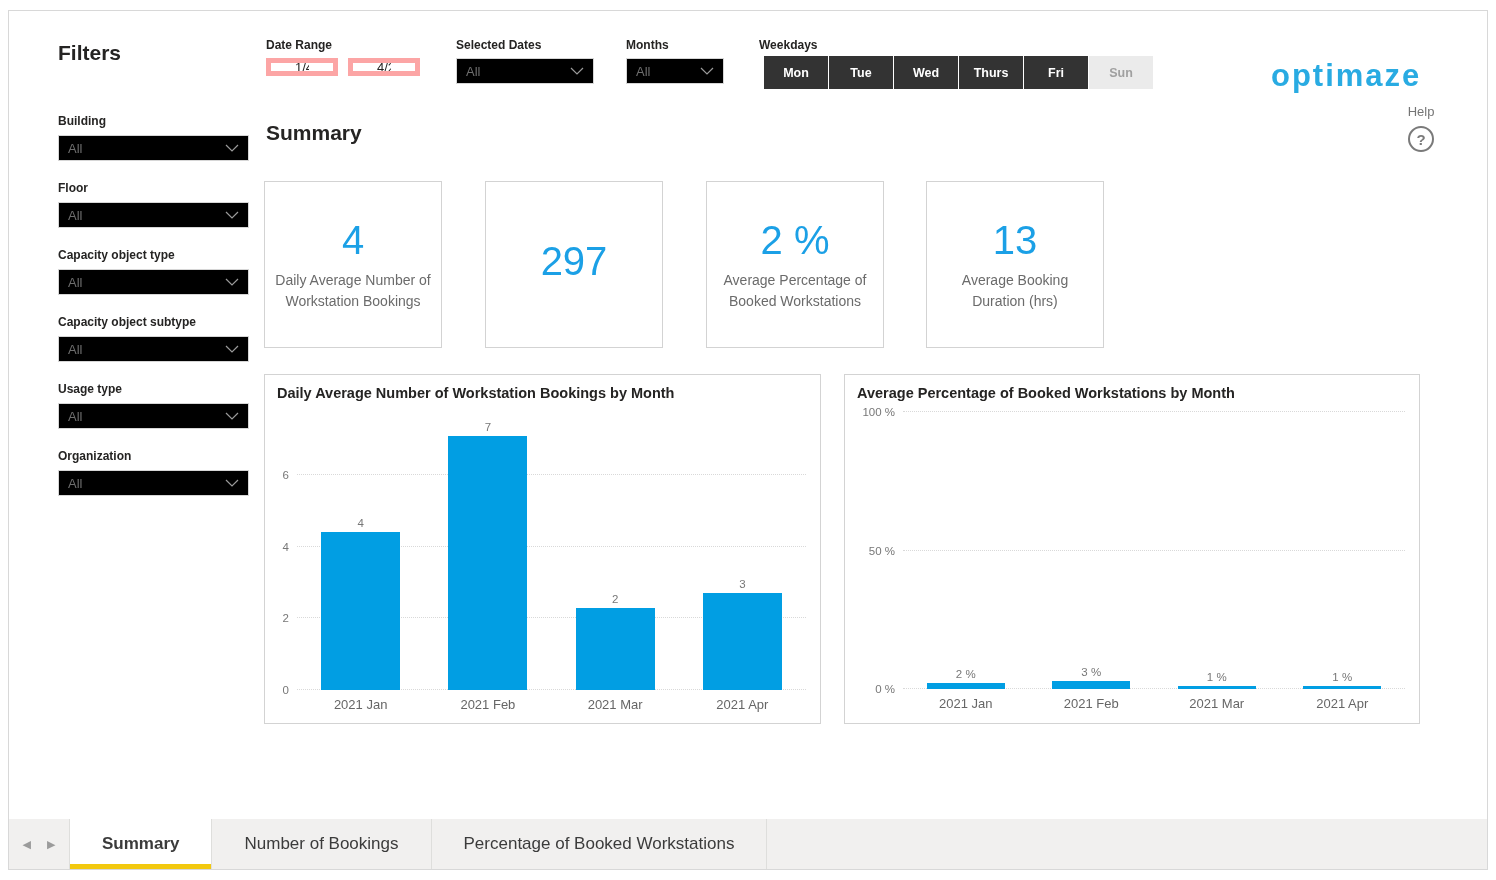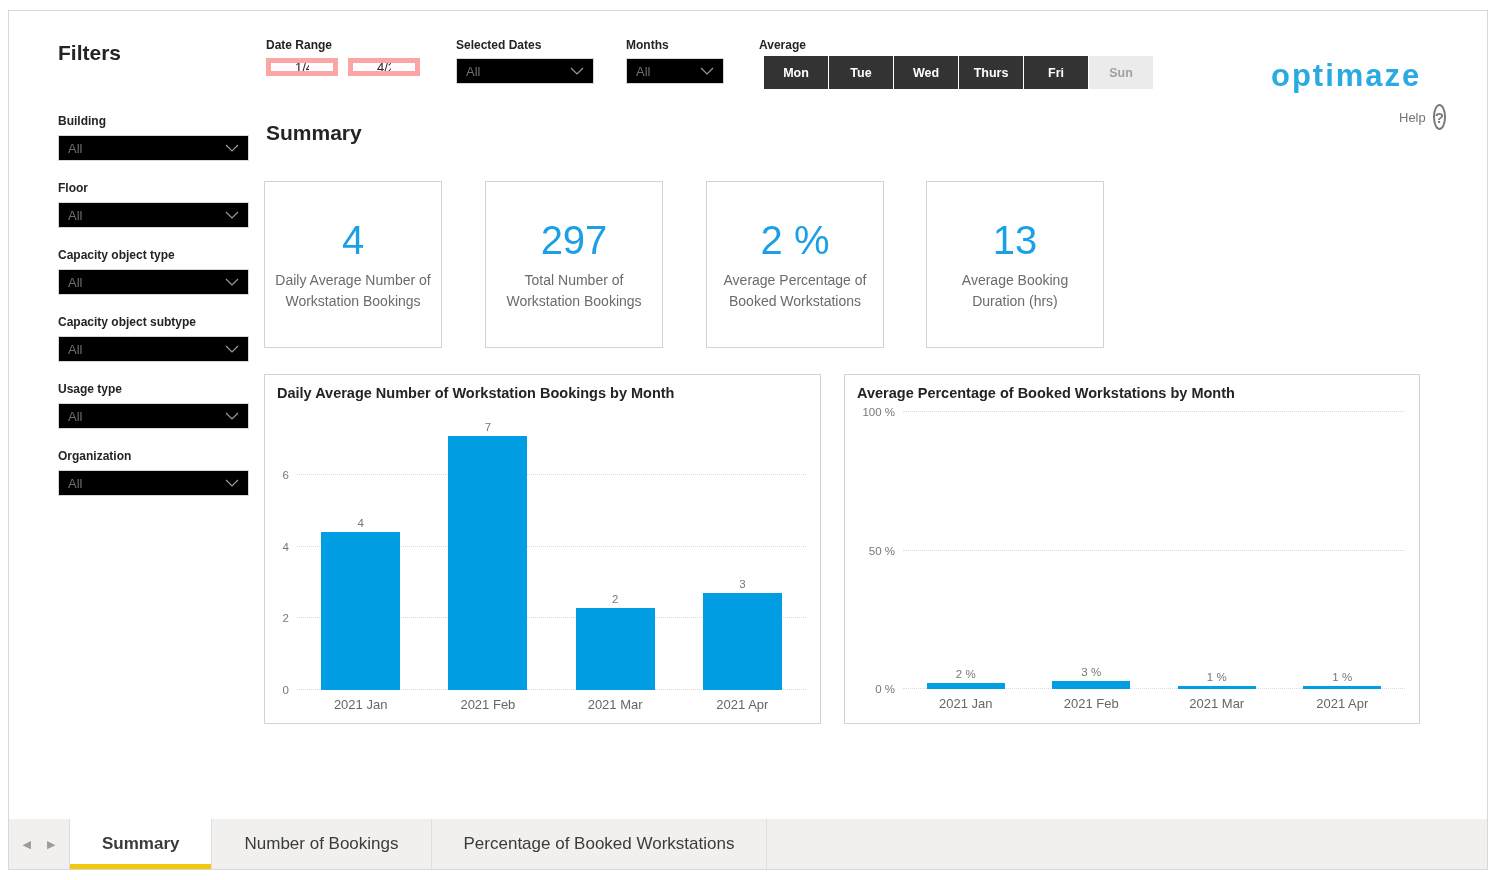--- a/index.html
+++ b/index.html
@@ -31,21 +31,21 @@
   .weekday-row { display:flex; gap:1px; margin-top:2px; }
   .day-btn { width:64px; height:33px; background:var(--weekday-on,#333); color:#fff;
              border:none; font-size:12.5px; font-weight:600; cursor:pointer;
              font-family:"Liberation Sans", sans-serif; }
   .day-btn.off { background:var(--weekday-off,#EBEBEB); color:#A0A0A0; }
 
   
   .logo { position:absolute; left:1262px; top:47px; font-size:31px; font-weight:800;
           letter-spacing:2px; color:var(--logo-color,#29ABE2); }
   .help-wrap { position:absolute; left:1390px; top:93px; width:44px; display:flex;
-               flex-direction:row; align-items:center; gap:7px; }
+               flex-direction:column; align-items:center; gap:7px; }
   .help-label { font-size:13px; color:#757575; }
   .help-icon { width:26px; height:26px; border:2.5px solid #7A7A7A; border-radius:50%;
                color:#7A7A7A; font-weight:700; font-size:15px; display:flex;
                align-items:center; justify-content:center; cursor:pointer; background:#fff; }
 
   .page-title { position:absolute; left:257px; top:110px; font-size:21px; font-weight:700; color:#252423; }
 
   
   .kpi-card { position:absolute; top:170px; width:178px; height:167px; border:1px solid #D3D3D3;
               display:flex; flex-direction:column; align-items:center; justify-content:center;
@@ -186,21 +186,21 @@
         <div class="tf-label">Months</div>
         <div class="dropdown tf-dd dd-months">
           <span>All</span>
           <svg width="14" height="8" viewBox="0 0 14 8">
               <path d="M1 1l6 6 6-6" fill="none" stroke="#9a9a9a" stroke-width="1.2"></path>
             </svg>
         </div>
       </div>
 
       <div class="tf" style="left:485px">
-        <div class="tf-label" style="padding-left:8px">Average</div>
+        <div class="tf-label" style="padding-left:8px">Weekdays</div>
         <div class="weekday-row" style="margin-left:13px">
           <button class="day-btn">Mon</button>
           <button class="day-btn">Tue</button>
           <button class="day-btn">Wed</button>
           <button class="day-btn">Thurs</button>
           <button class="day-btn">Fri</button>
           <button class="day-btn off">Sun</button>
         </div>
       </div>
     </div>
@@ -212,21 +212,20 @@
     </div>
 
     <h1 class="page-title">Summary</h1>
 
     <div class="kpi-card kpi-0">
       <div class="kpi-value">4</div>
       <div class="kpi-label">Daily Average Number of Workstation Bookings</div>
     </div>
     <div class="kpi-card kpi-1">
       <div class="kpi-value">297</div>
-      <div class="kpi-label">Total Number of Workstation Bookings</div>
     </div>
     <div class="kpi-card kpi-2">
       <div class="kpi-value">2 %</div>
       <div class="kpi-label">Average Percentage of Booked Workstations</div>
     </div>
     <div class="kpi-card kpi-3">
       <div class="kpi-value">13</div>
       <div class="kpi-label">Average Booking Duration (hrs)</div>
     </div>
 

